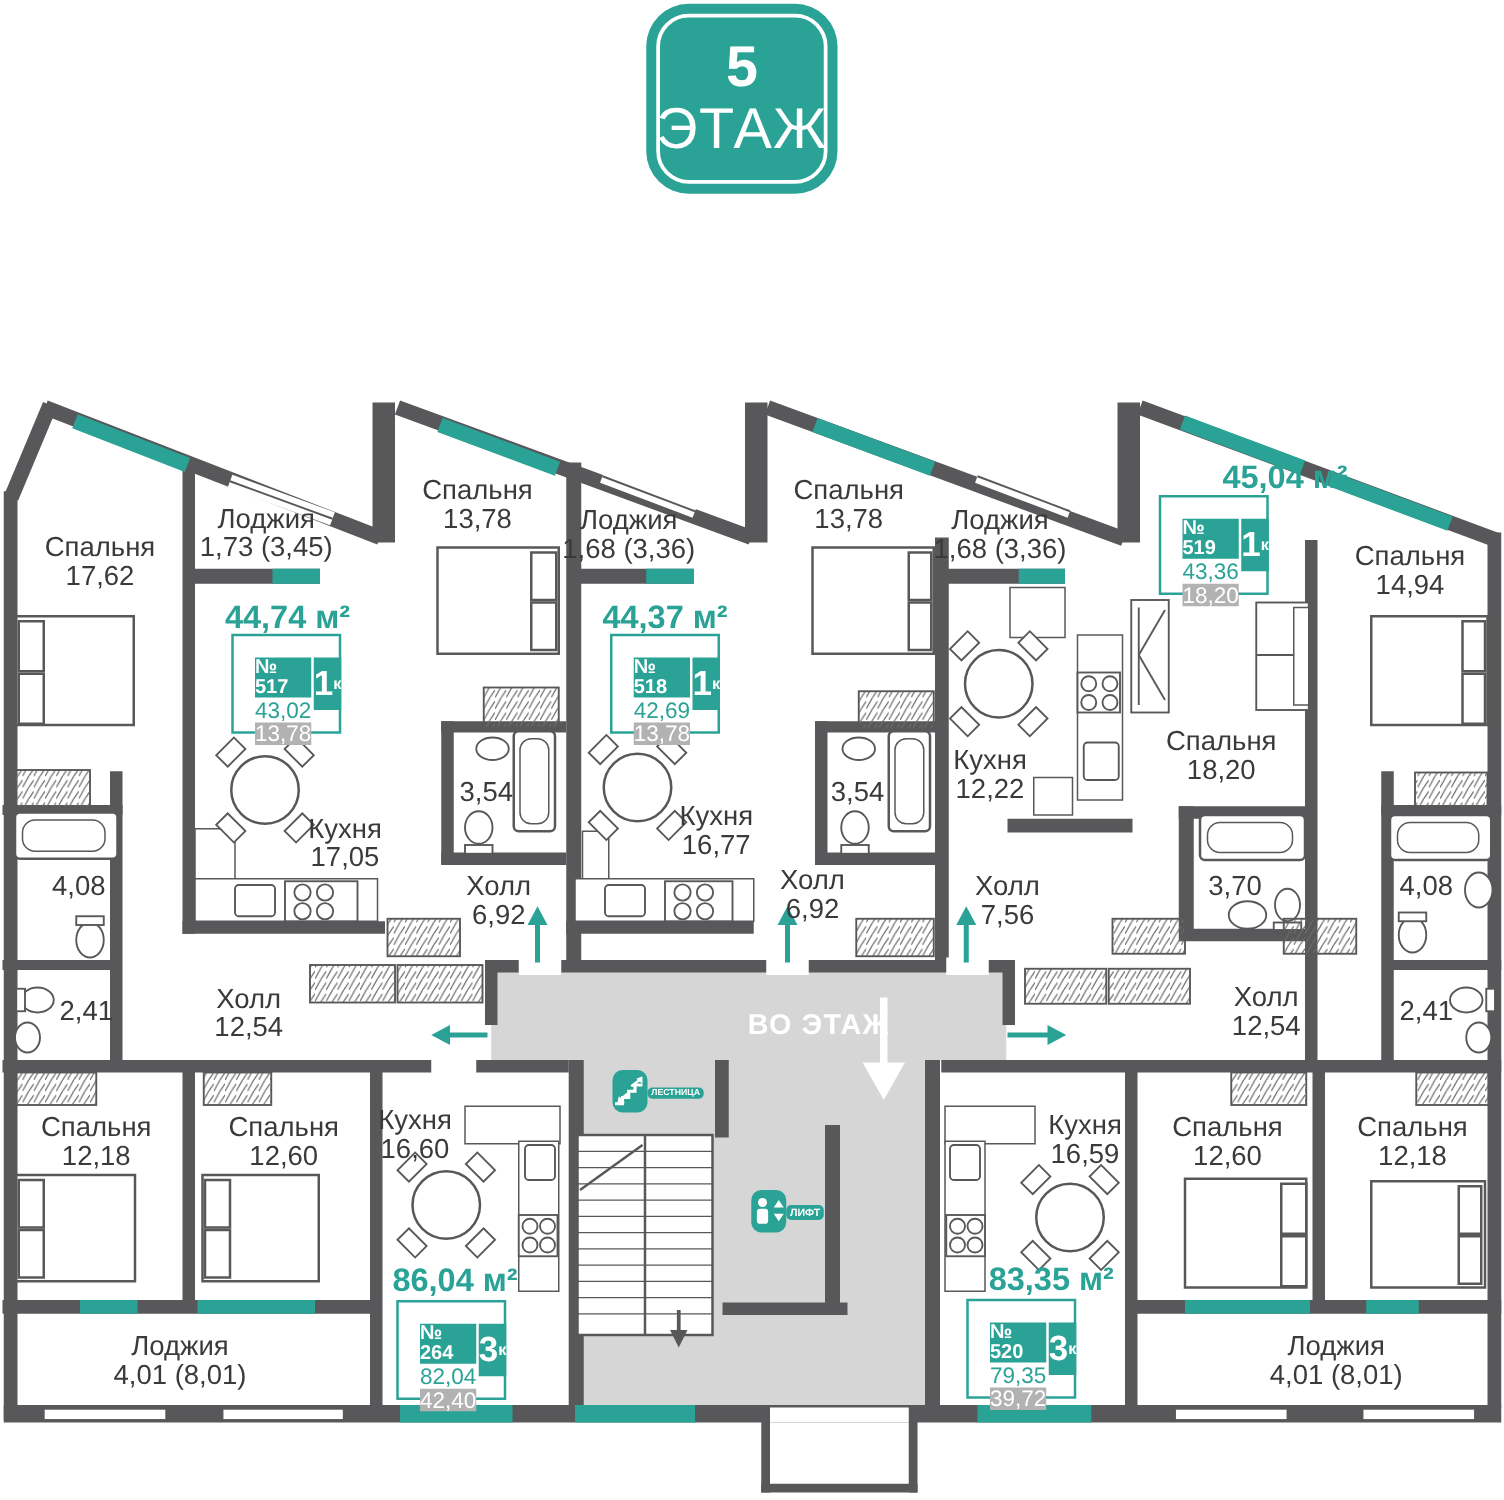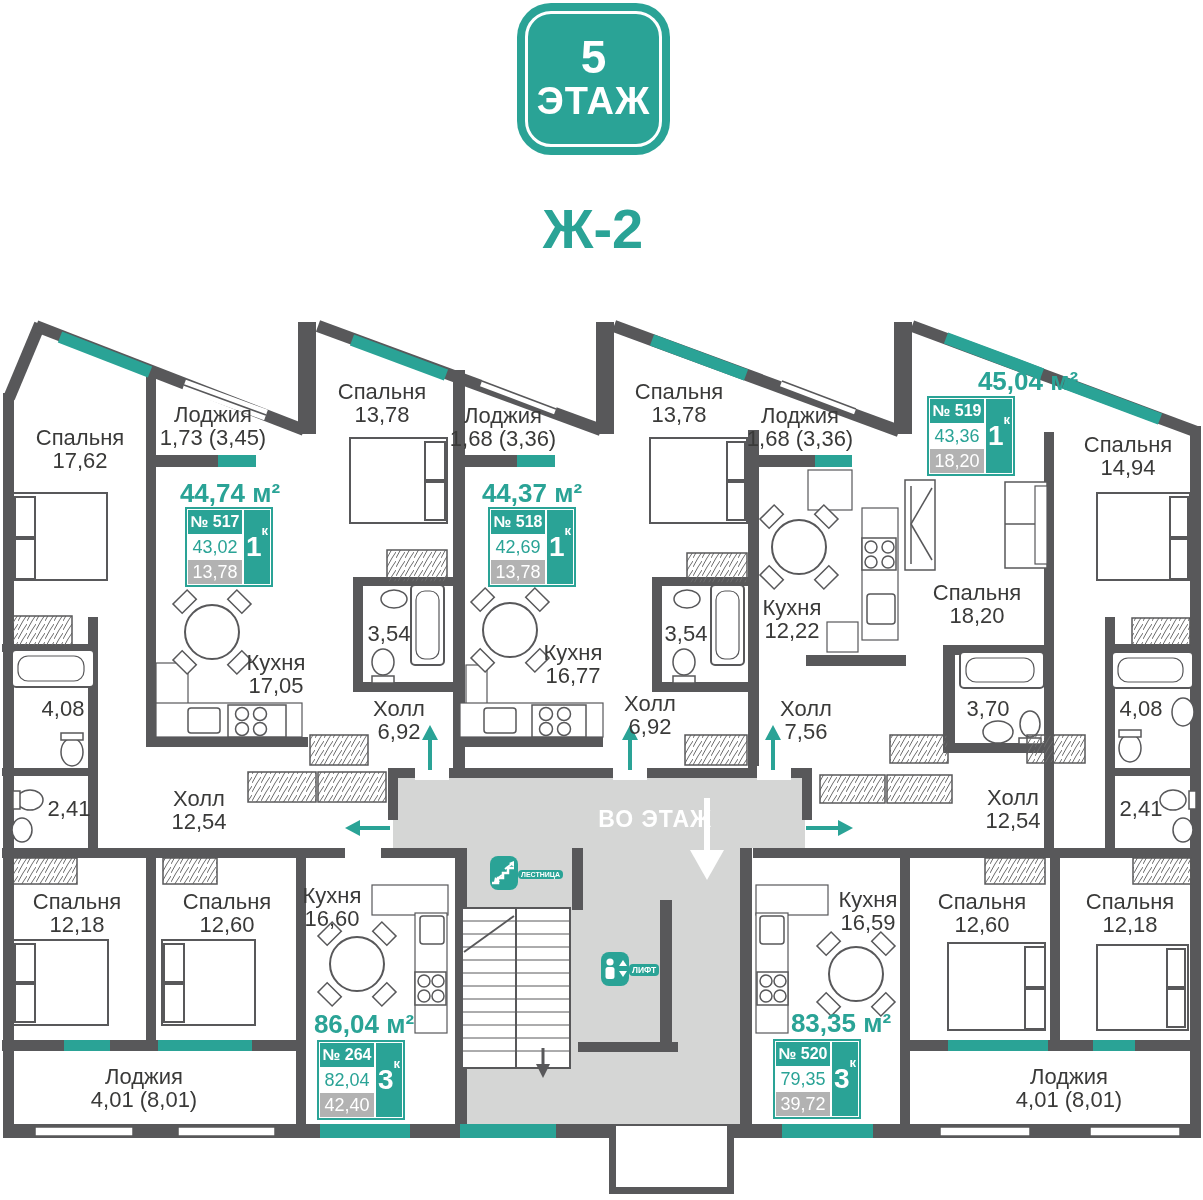--- a/index.html
+++ b/index.html
@@ -5,34 +5,34 @@
   html,body{margin:0;padding:0;background:#fff;}
   .page{position:relative;width:1203px;height:1200px;background:#fff;overflow:hidden;
         font-family:"Liberation Sans",sans-serif;color:#3a3a39;}
   svg.plan{position:absolute;left:0;top:0;}
 
   
   .floor-badge{position:absolute;left:517px;top:3px;width:153px;height:152px;background:#2AA396;
     border-radius:34px;display:flex;flex-direction:column;align-items:center;justify-content:center;}
   .floor-badge::after{content:"";position:absolute;inset:8px;border:3px solid #fff;border-radius:26px;pointer-events:none;}
   .floor-num{color:#fff;font-size:46px;font-weight:bold;line-height:1;}
-  .floor-word{color:#fff;font-size:38px;font-weight:bold;line-height:1.15;letter-spacing:1px;}
+  .floor-word{color:#fff;font-size:46px;font-weight:normal;line-height:1.15;letter-spacing:1px;}
   .building-label{position:absolute;left:593px;top:196px;transform:translateX(-50%);
     color:#2AA396;font-size:56px;font-weight:bold;}
 
   
   .room-label{position:absolute;transform:translateX(-50%);text-align:center;
     font-size:22px;line-height:23px;color:#3a3a39;white-space:nowrap;}
   .room-label span{display:block;}
 
   
   .apt-title{position:absolute;transform:translateX(-50%);color:#2AA396;
     font-size:26px;font-weight:600;white-space:nowrap;}
   .infobox{position:absolute;width:88px;height:80px;background:#fff;border:2px solid #2AA396;
-    box-sizing:border-box;display:flex;padding:1px;gap:2px;}
+    box-sizing:border-box;display:flex;padding:17px;gap:2px;}
   .infobox .rows{flex:1;display:flex;flex-direction:column;gap:1px;}
   .infobox .rows div{flex:1;display:flex;align-items:center;justify-content:center;line-height:1;}
   .r-num{background:#2AA396;color:#fff;font-weight:bold;font-size:16px;}
   .r-live{background:#fff;color:#2AA396;font-size:18px;}
   .r-extra{background:#B2B2B2;color:#fff;font-size:18px;}
   .infobox .type{width:26px;background:#2AA396;color:#fff;display:flex;
     align-items:center;justify-content:center;}
   .type .d{font-size:28px;font-weight:bold;line-height:1;}
   .type .k{font-size:13px;font-weight:bold;line-height:1;align-self:flex-start;margin-top:14px;}
 
@@ -375,21 +375,20 @@
   <g>
     <line x1="707" y1="798" x2="707" y2="858" stroke="#fff" stroke-width="6"></line>
     <polygon points="690,850 724,850 707,880" fill="#fff"></polygon>
   </g>
 </svg>
 
 <div class="floor-badge">
   <div class="floor-num">5</div>
   <div class="floor-word">ЭТАЖ</div>
 </div>
-<div class="building-label">Ж-2</div>
 
 <div class="room-label" style="left:80px;top:426px">
       <span>Спальня</span>
       <span>17,62</span>
     </div>
 <div class="room-label" style="left:213px;top:403px">
       <span>Лоджия</span>
       <span>1,73 (3,45)</span>
     </div>
 <div class="room-label" style="left:382px;top:380px">

